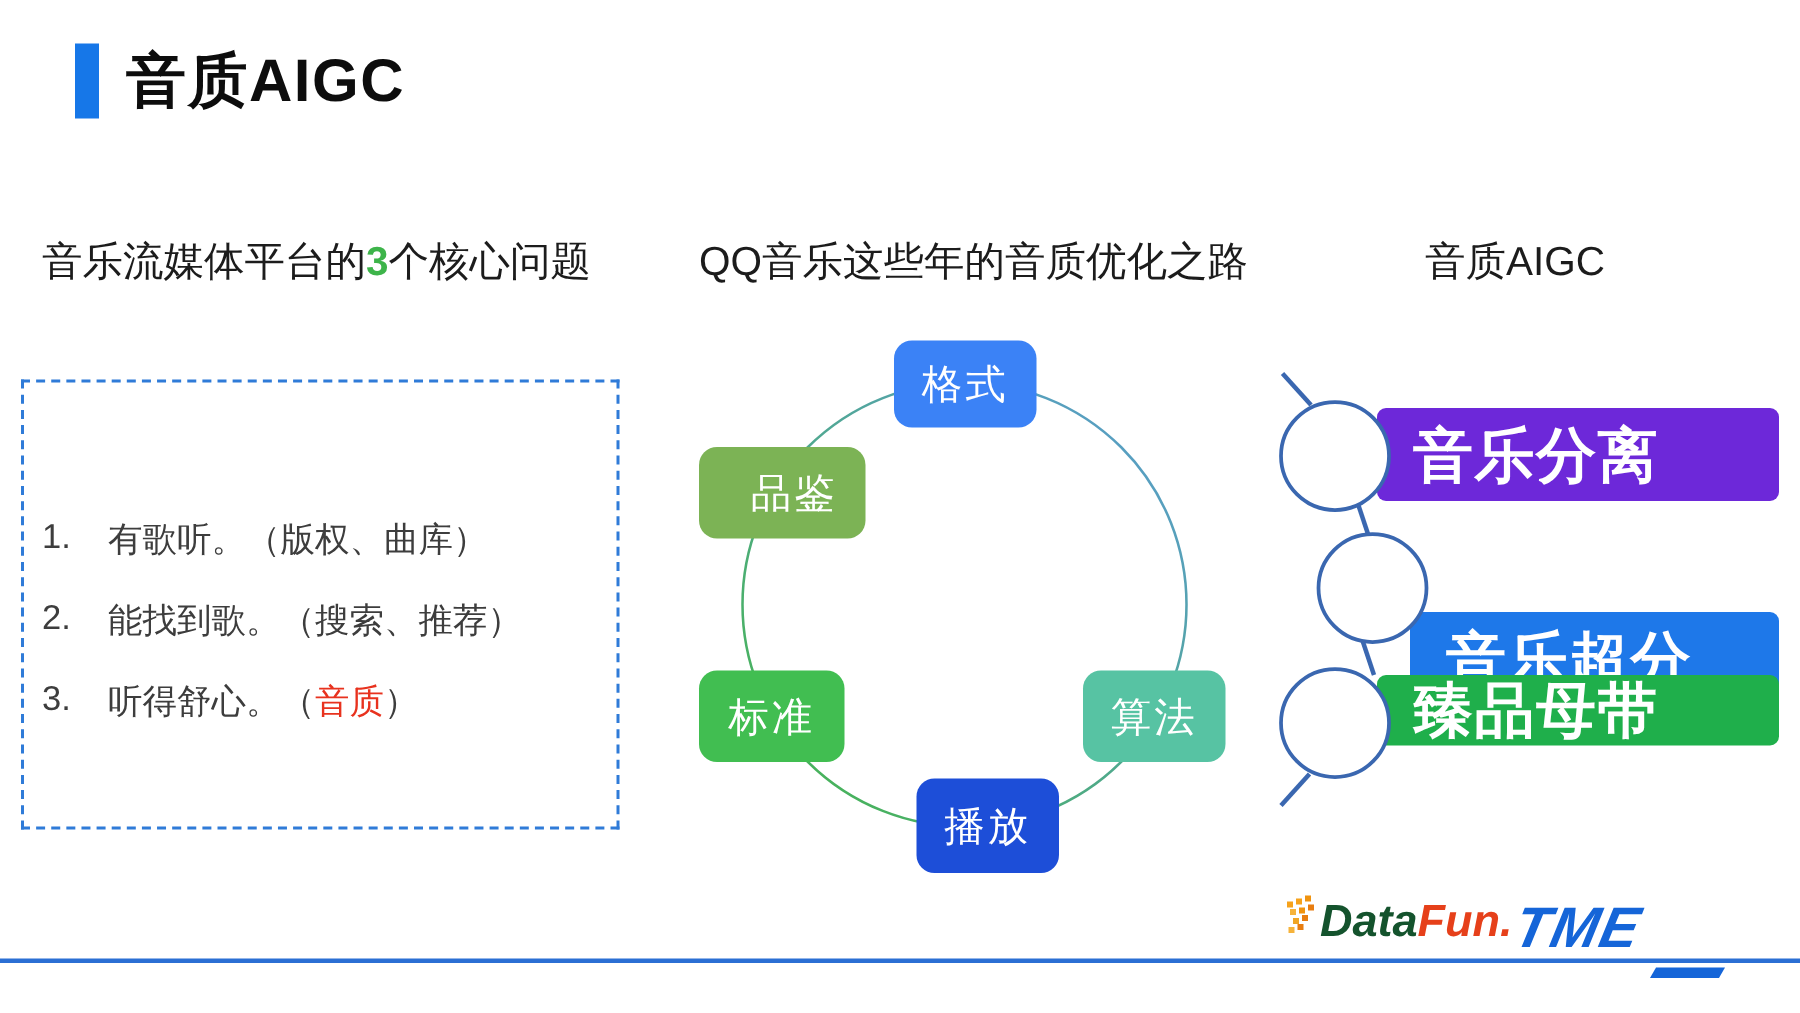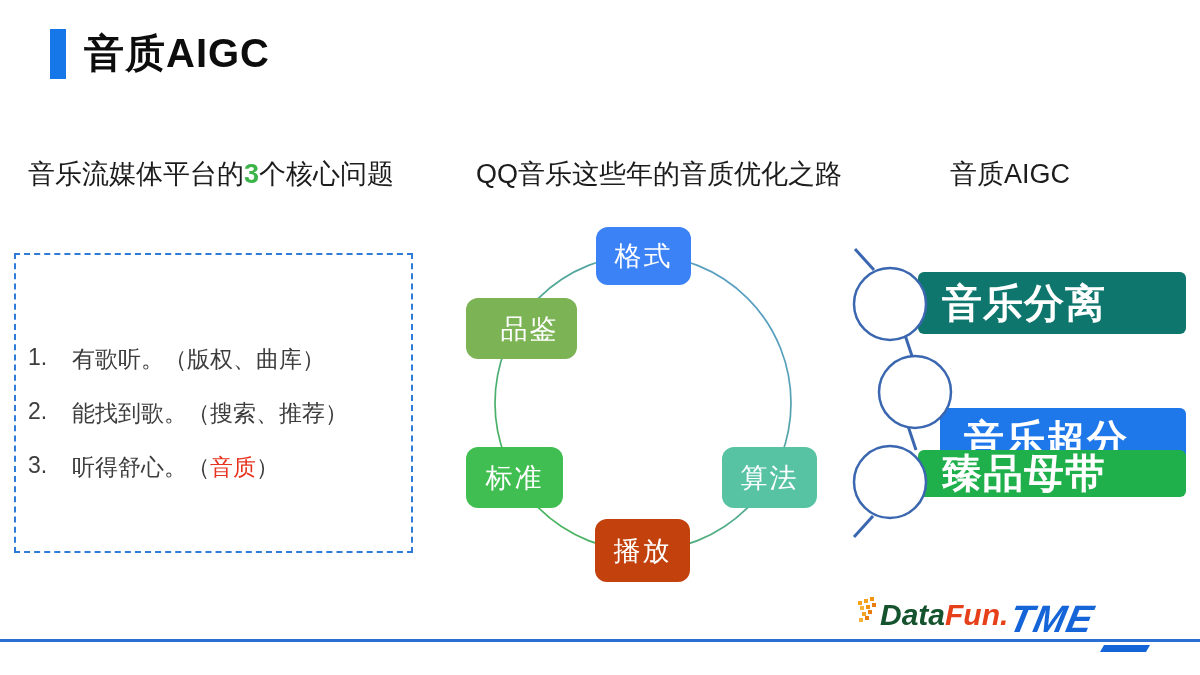--- a/index.html
+++ b/index.html
@@ -6,21 +6,21 @@
   body{font-family:"Liberation Sans","DejaVu Sans",sans-serif;}
   #slide{position:relative;width:1200px;height:675px;background:#ffffff;overflow:hidden;}
 
   
   .accent-bar{position:absolute;left:50px;top:29px;width:16px;height:50px;}
   .slide-title{position:absolute;left:84px;top:26px;font-size:40px;font-weight:bold;color:#0d0d0d;letter-spacing:1px;}
 
   
   .col-heading{position:absolute;top:156px;font-size:27px;color:#1c1c1c;white-space:nowrap;}
   .h-left{left:28px;}
-  .h-center{left:476px;}
+  .h-center{left:466px;}
   .h-right{left:950px;}
   .hl-green{color:#3DB44A;font-weight:bold;}
 
   
   .dash-box{position:absolute;left:14px;top:253px;width:399px;height:300px;border:2px dashed #2F7BD8;box-sizing:border-box;}
   .list-item{position:absolute;font-size:23px;color:#3d3d3d;white-space:nowrap;}
   .li-num{position:absolute;left:28px;}
   .li-text{position:absolute;left:72px;}
   .r1{top:344px;} .r2{top:398px;} .r3{top:452px;}
   .hl-red{color:#E8321E;}
@@ -96,25 +96,25 @@
       <line x1="908" y1="426" x2="916" y2="450" stroke-width="3"></line>
       <line x1="873" y1="516" x2="854" y2="537" stroke-width="3"></line>
       <circle cx="890" cy="304" r="36"></circle>
       <circle cx="915" cy="392" r="36"></circle>
       <circle cx="890" cy="482" r="36"></circle>
     </g>
   </svg>
 
   <div class="node n-top" style="background-color: #3b82f6;">格式</div>
   <div class="node n-br" style="background-color: rgb(87, 195, 163);">算法</div>
-  <div class="node n-bottom" style="background-color: #c2410c;">播放</div>
+  <div class="node n-bottom" style="background-color: #1d4ed8; margin-left: 16px;">播放</div>
   <div class="node n-bl" style="background-color: rgb(65, 190, 81);">标准</div>
   <div class="node n-tl" style="background-color: rgb(124, 179, 85);">品鉴</div>
 
-  <div class="bar bar-1" style="background-color: #0f766e;">音乐分离</div>
+  <div class="bar bar-1" style="background-color: #6d28d9;">音乐分离</div>
   <div class="bar bar-2" style="background-color: rgb(30, 120, 233);">音乐超分</div>
   <div class="bar bar-3" style="background-color: rgb(31, 175, 75);">臻品母带</div>
 
   <div class="footer-line" style="background-color: rgb(43, 111, 212);"></div>
   <div class="df-dots"></div>
   <div class="datafun-logo"><span class="df-part1">Data</span><span class="df-part2">Fun.</span></div>
   <div class="tme-logo">TME</div>
   <div class="tme-underbar"></div>
 
 </div>

